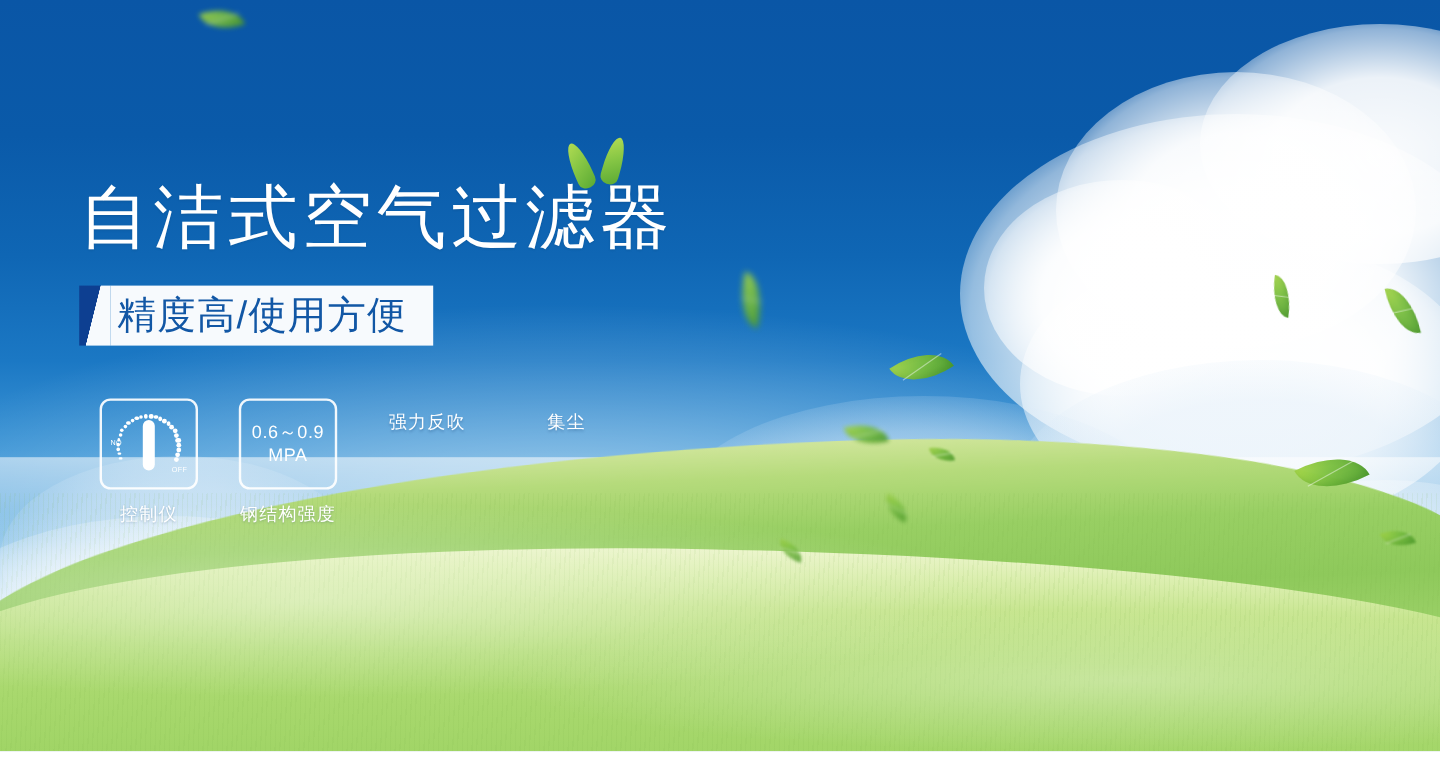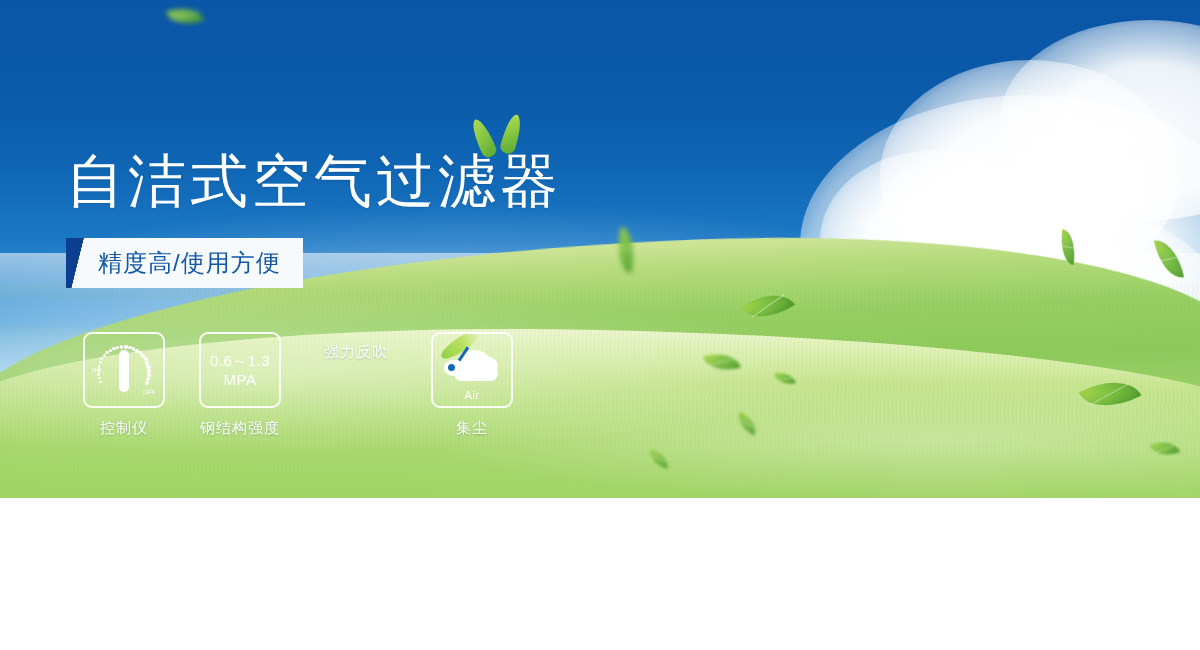--- a/index.html
+++ b/index.html
@@ -4,21 +4,21 @@
 <title>自洁式空气过滤器</title>
 <style>
   html,body{margin:0;padding:0;}
   body{
     font-family:"Liberation Sans","DejaVu Sans",sans-serif;
     background:#ffffff;
   }
   #banner{
     position:relative;
     width:1200px;
-    height:498px;
+    height:626px;
     overflow:hidden;
     background:#0a57a5;
   }
 
   
   .sky{
     position:absolute; inset:0;
     background:
       linear-gradient(to bottom,
         #0a56a6 0%,
@@ -191,21 +191,21 @@
   }
   .sub-split{
     width:26px;
     background:linear-gradient(104deg, #0d3f91 0%, #0d3f91 46%, #f7fafd 47%, #f7fafd 100%);
   }
   .sub-right{
     background:#f7fafd;
     color:#1257a5;
     display:flex; align-items:center;
     padding:0 22px 0 6px;
-    font-size:24px;
+    font-size:32px;
     letter-spacing:1px;
     white-space:nowrap;
   }
 
   
   .features{
     position:absolute;
     left:66px; top:332px;
     display:flex;
     gap:0;
@@ -452,41 +452,29 @@
             <div class="dot" style="left: 53.8343px; top: 31.8734px; width: 4.34px; height: 4.34px;"></div>
             <div class="dot" style="left: 53.0554px; top: 35.807px; width: 4.42px; height: 4.42px;"></div>
             <div class="dot" style="left: 51.6577px; top: 39.5655px; width: 4.5px; height: 4.5px;"></div>
           </div>
       </div>
       <div class="cap">控制仪</div>
     </div>
 
     <div class="feature">
       <div class="box">
-        <div class="txt">0.6～1.3</div>
+        <div class="txt">0.6～0.9</div>
         <div class="txt">MPA</div>
       </div>
       <div class="cap">钢结构强度</div>
     </div>
 
 
     <div class="feature">
       <div class="cap">强力反吹</div>
     </div>
 
     <div class="feature">
-      <div class="box">
-        <div class="airicon">
-          <div class="swoosh"></div>
-          <div class="puff p1"></div>
-          <div class="puff p2"></div>
-          <div class="base"></div>
-          <div class="small"></div>
-          <div class="hole"></div>
-          <div class="slash"></div>
-          <div class="airtxt">Air</div>
-        </div>
-      </div>
       <div class="cap">集尘</div>
     </div>
 
   </div>
 </div>
 
 </body></html>

